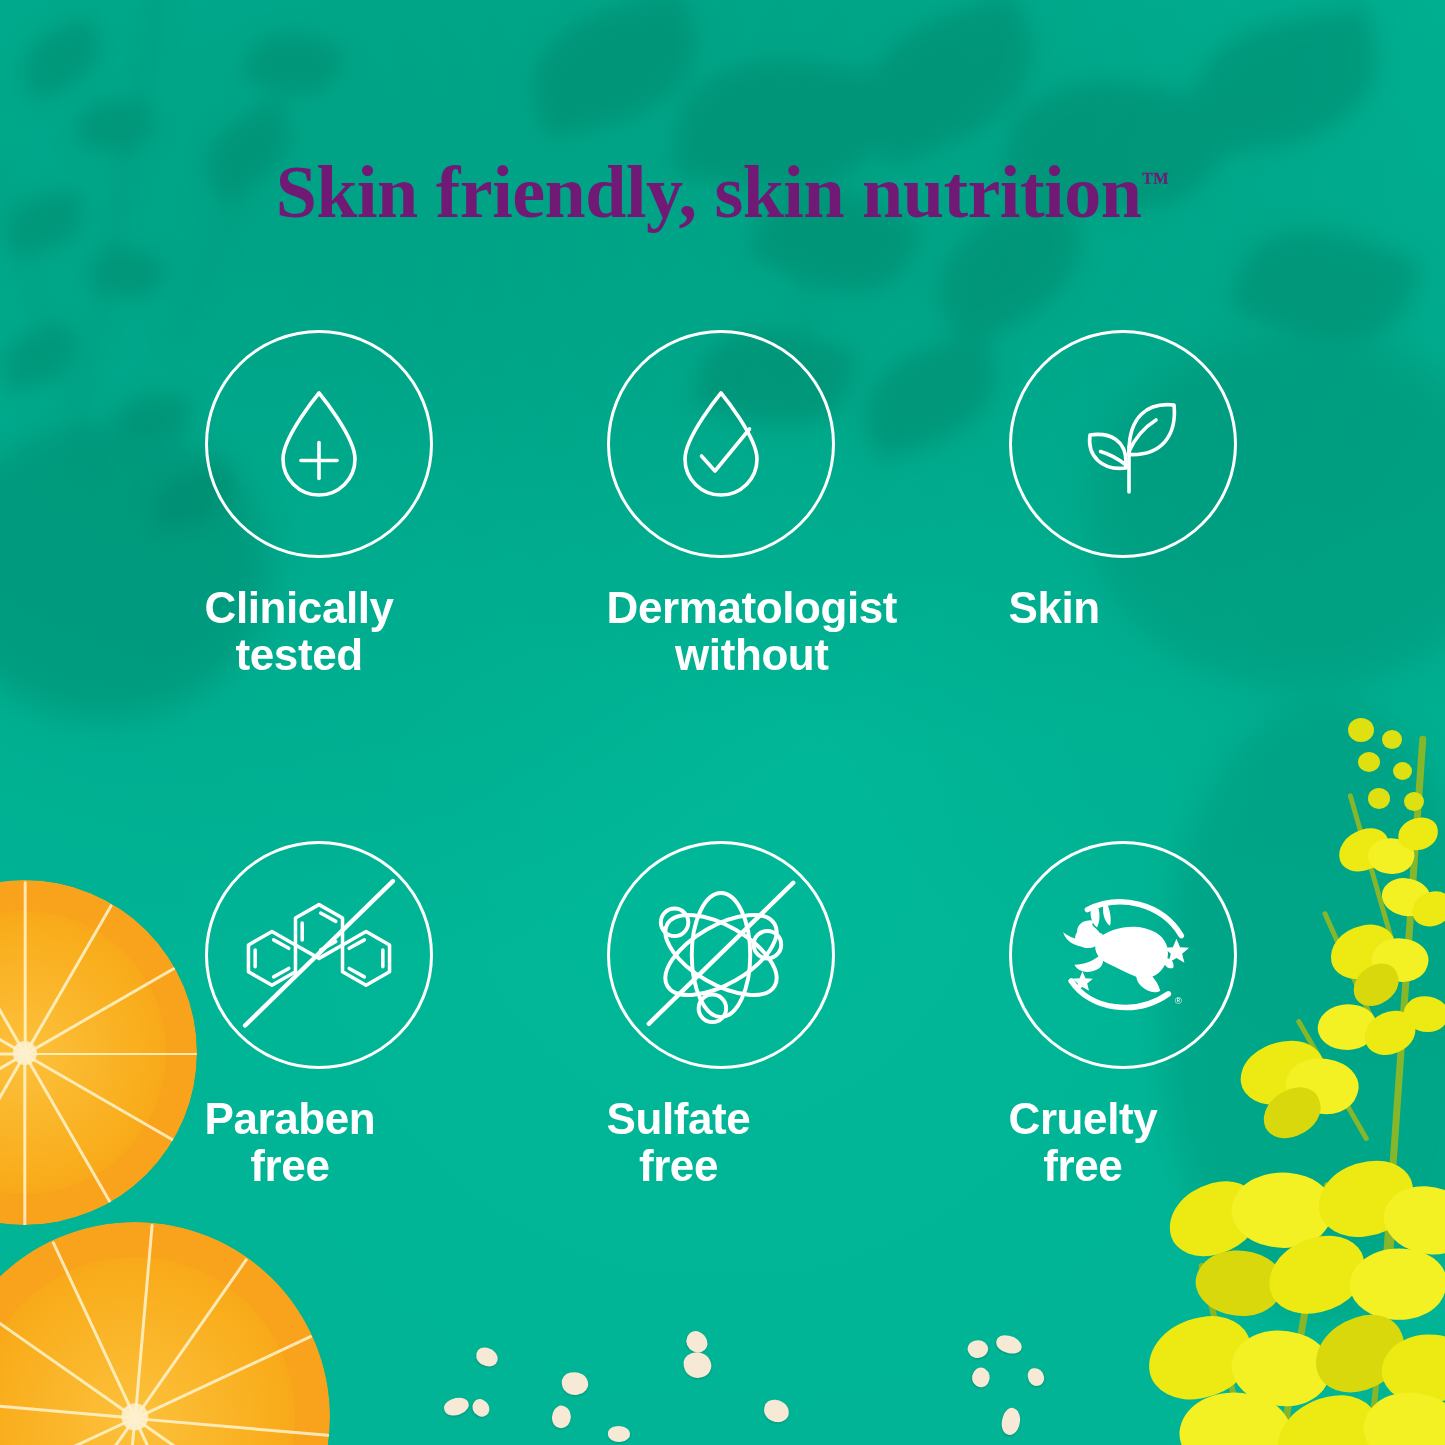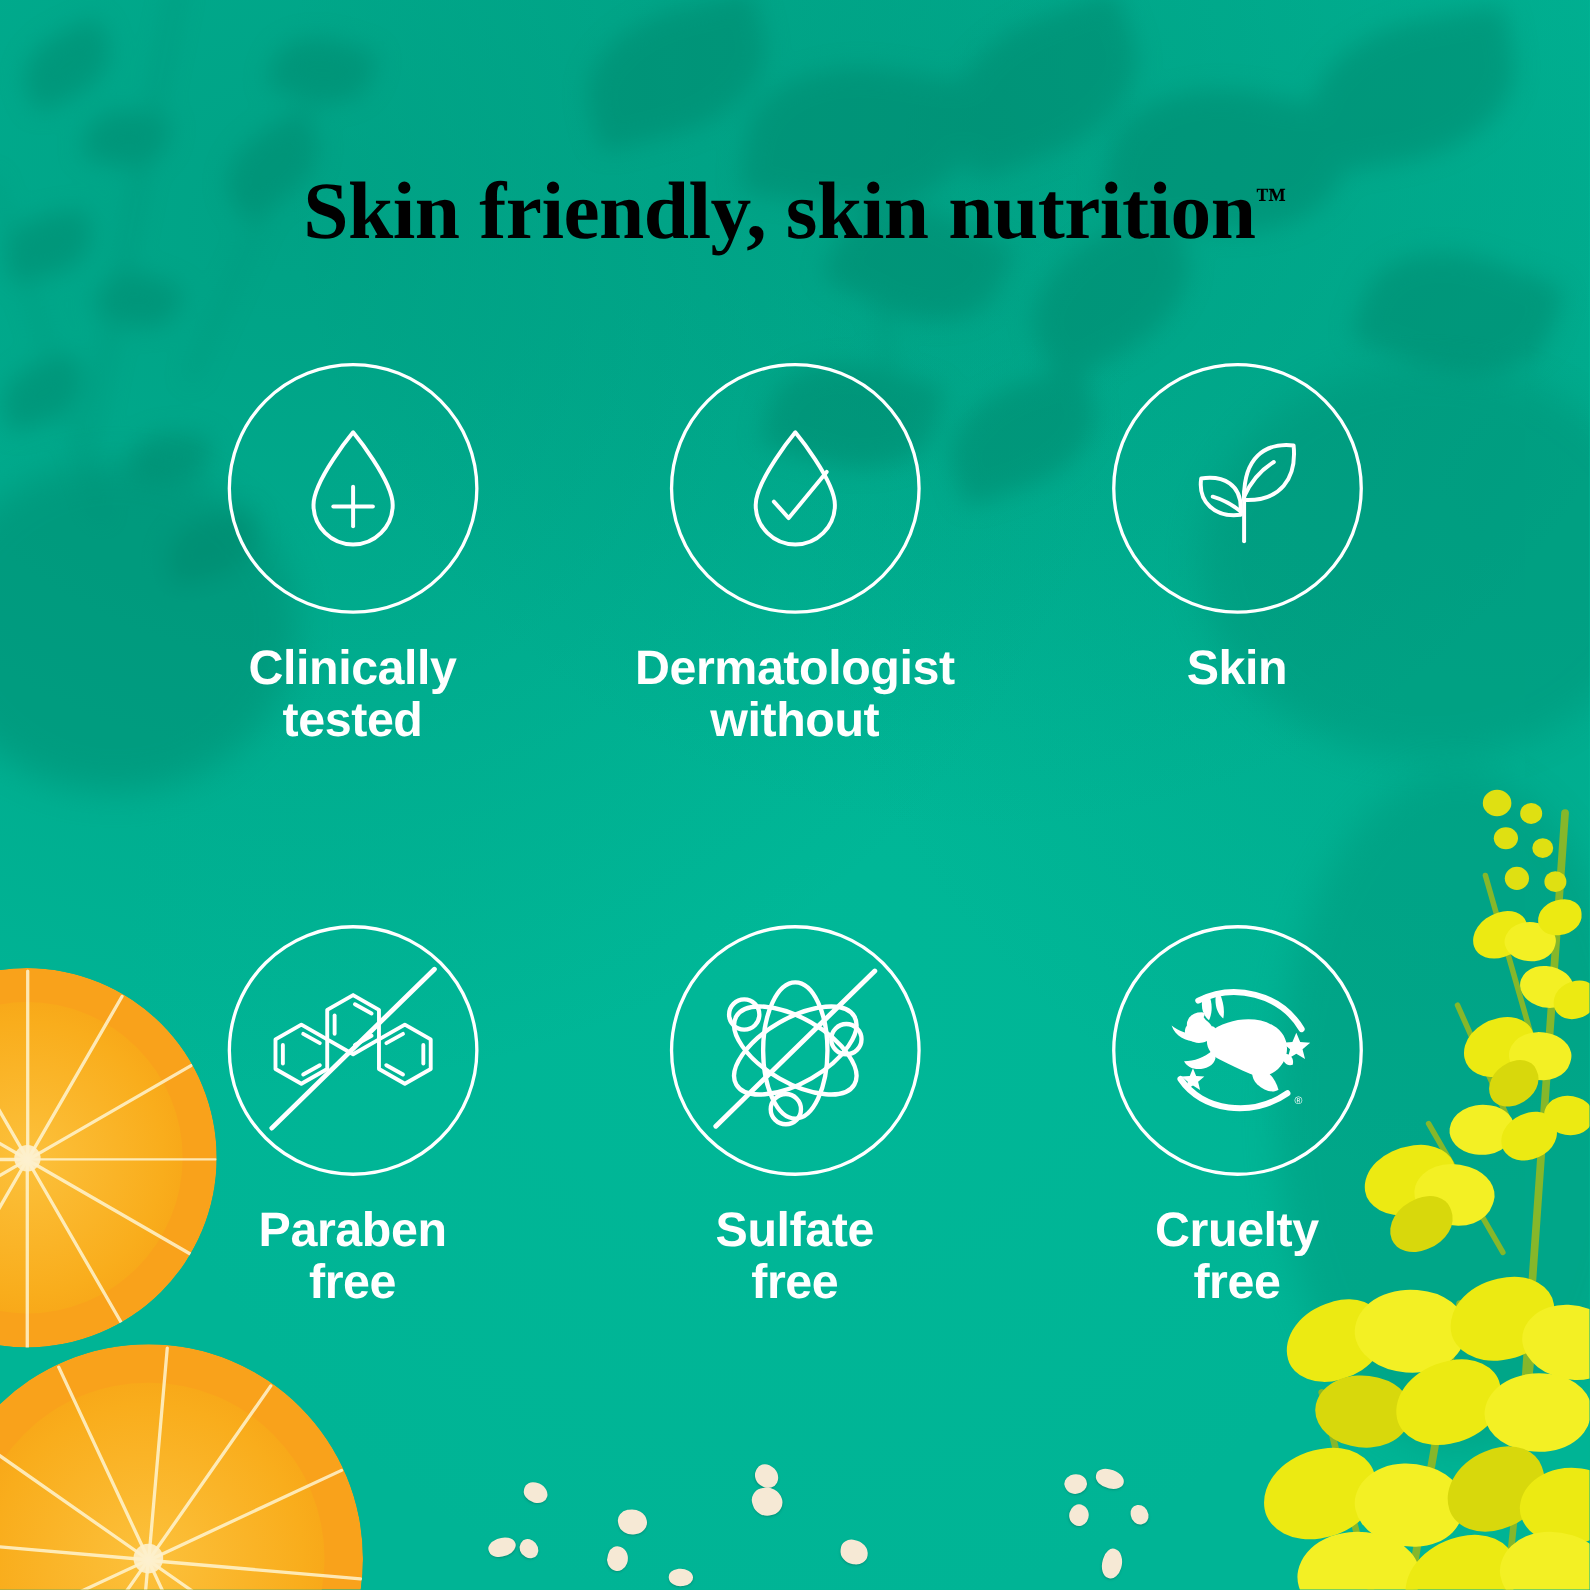--- a/index.html
+++ b/index.html
@@ -22,31 +22,31 @@
   }
   .shadow-layer{position:absolute;inset:0;filter:blur(11px);opacity:.50;}
   .leafshadow{position:absolute;background:#00876c;border-radius:60% 8% 60% 8%;}
   .branch{position:absolute;background:#00876c;border-radius:3px;}
   .blobshadow{position:absolute;background:#00886d;border-radius:50%;filter:blur(16px);opacity:.45;}
 
   
   .headline{
     position:absolute;left:0;right:0;top:150px;text-align:center;
     font-family:"Liberation Serif", serif;
-    font-weight:700;font-size:74px;color:#000000;letter-spacing:-.5px;
+    font-weight:700;font-size:74px;color:#701a75;letter-spacing:-.5px;
     white-space:nowrap;
   }
   .headline .tm{font-size:28px;vertical-align:super;letter-spacing:0;}
 
   
   .grid{position:absolute;left:0;right:0;top:330px;}
   .row{display:flex;justify-content:center;align-items:flex-start;}
   .row1{gap:170px;}
   .row2{gap:170px;margin-top:163px;}
-  .cell{width:232px;display:flex;flex-direction:column;align-items:center;}
+  .cell{width:232px;display:flex;flex-direction:column;align-items:flex-start;}
   .circle{
     width:228px;height:228px;border-radius:50%;
     border:3.5px solid #ffffff;
     display:flex;align-items:center;justify-content:center;
     position:relative;box-sizing:border-box;
   }
   .circle svg{display:block;overflow:visible;}
   .label{
     margin-top:26px;text-align:center;color:#ffffff;
     font-family:"Liberation Sans", sans-serif;

